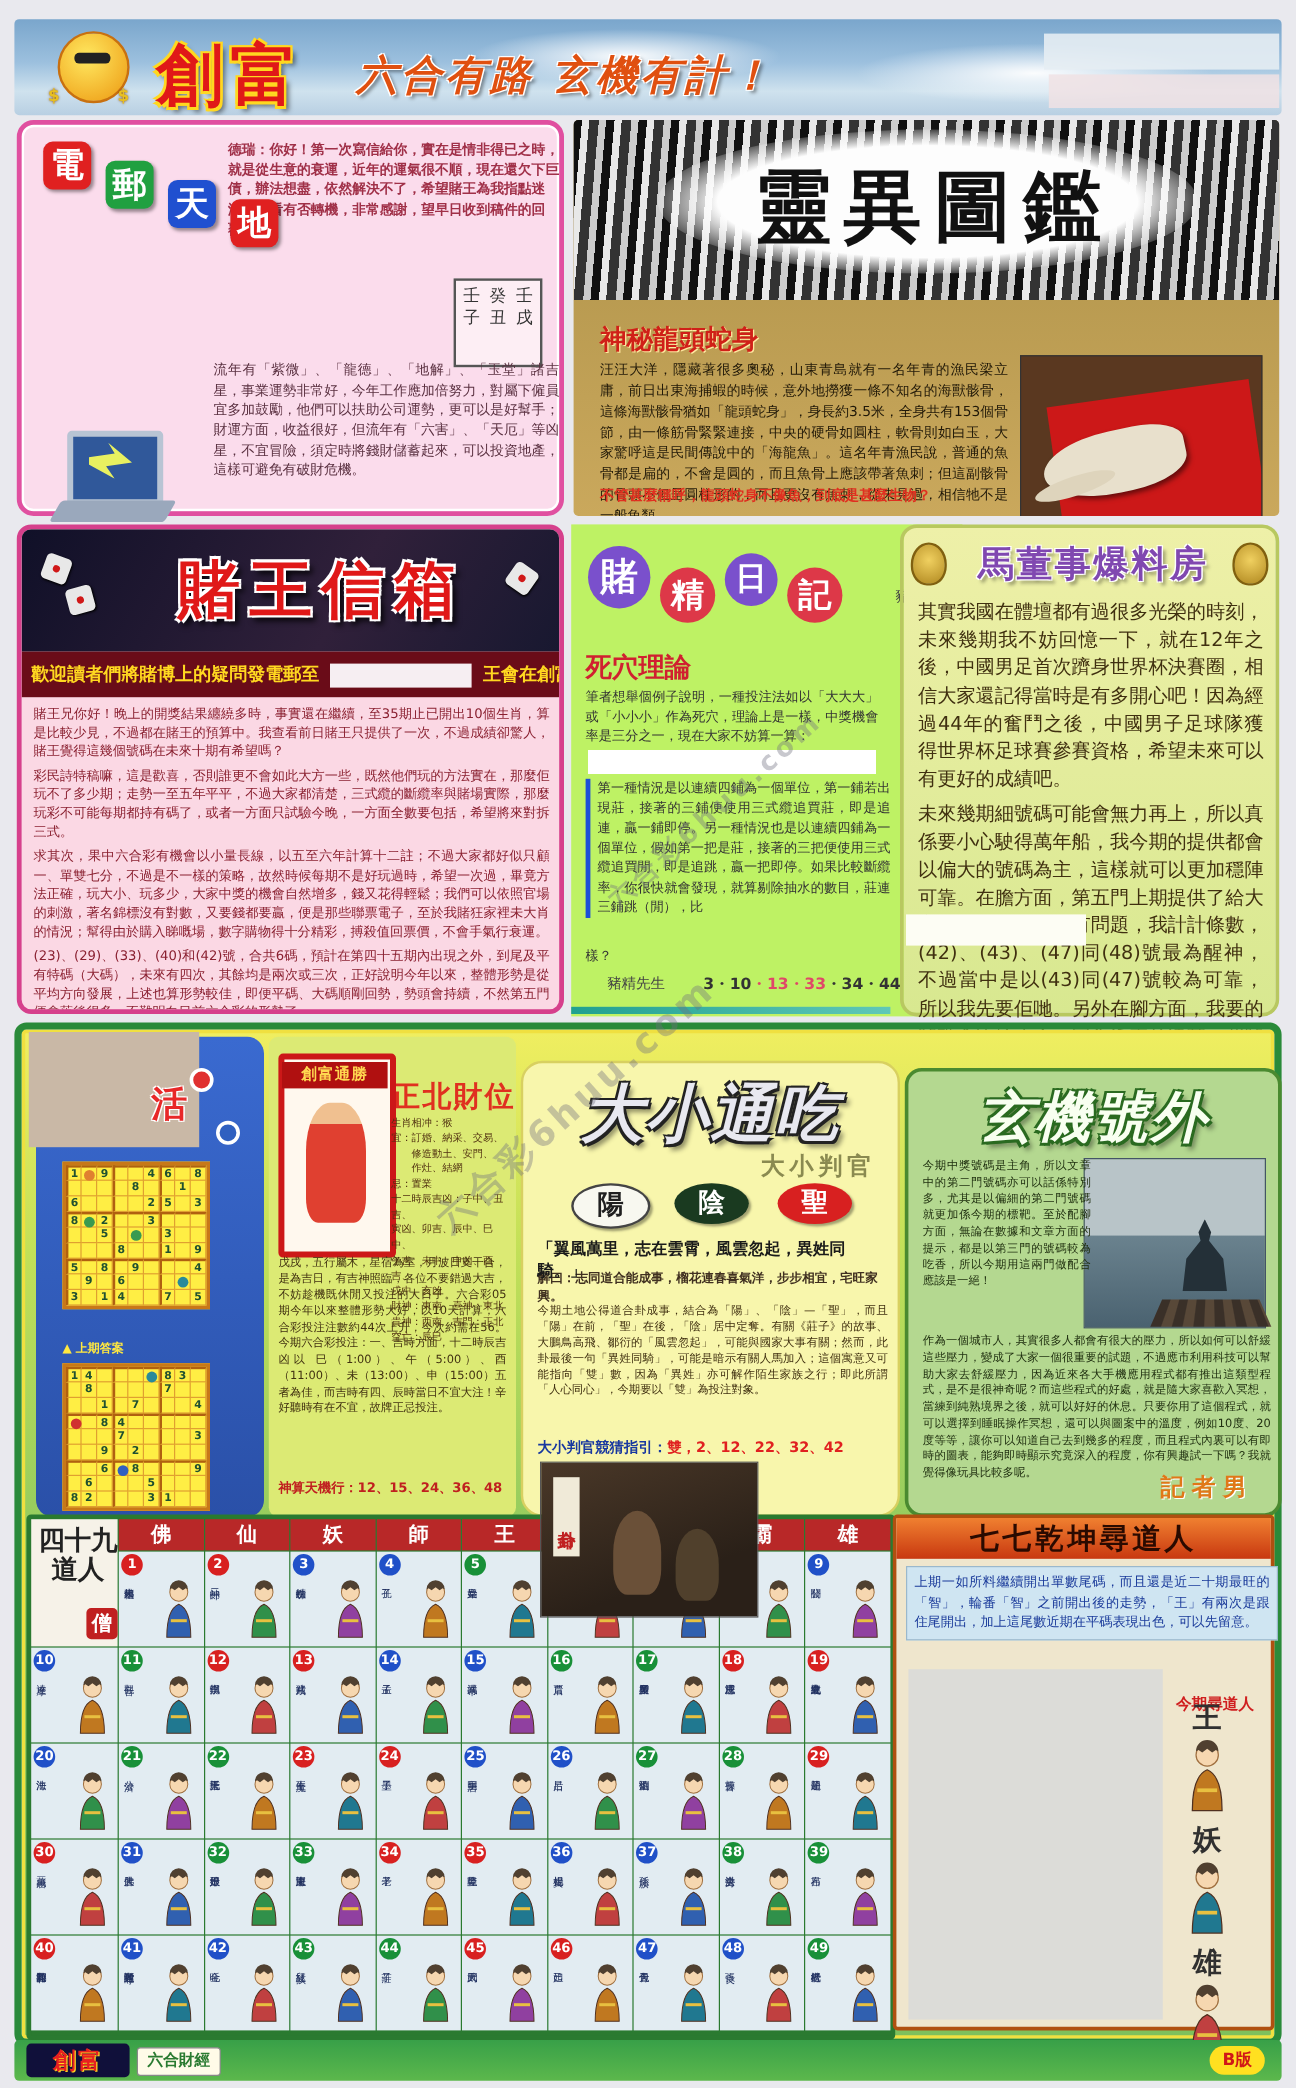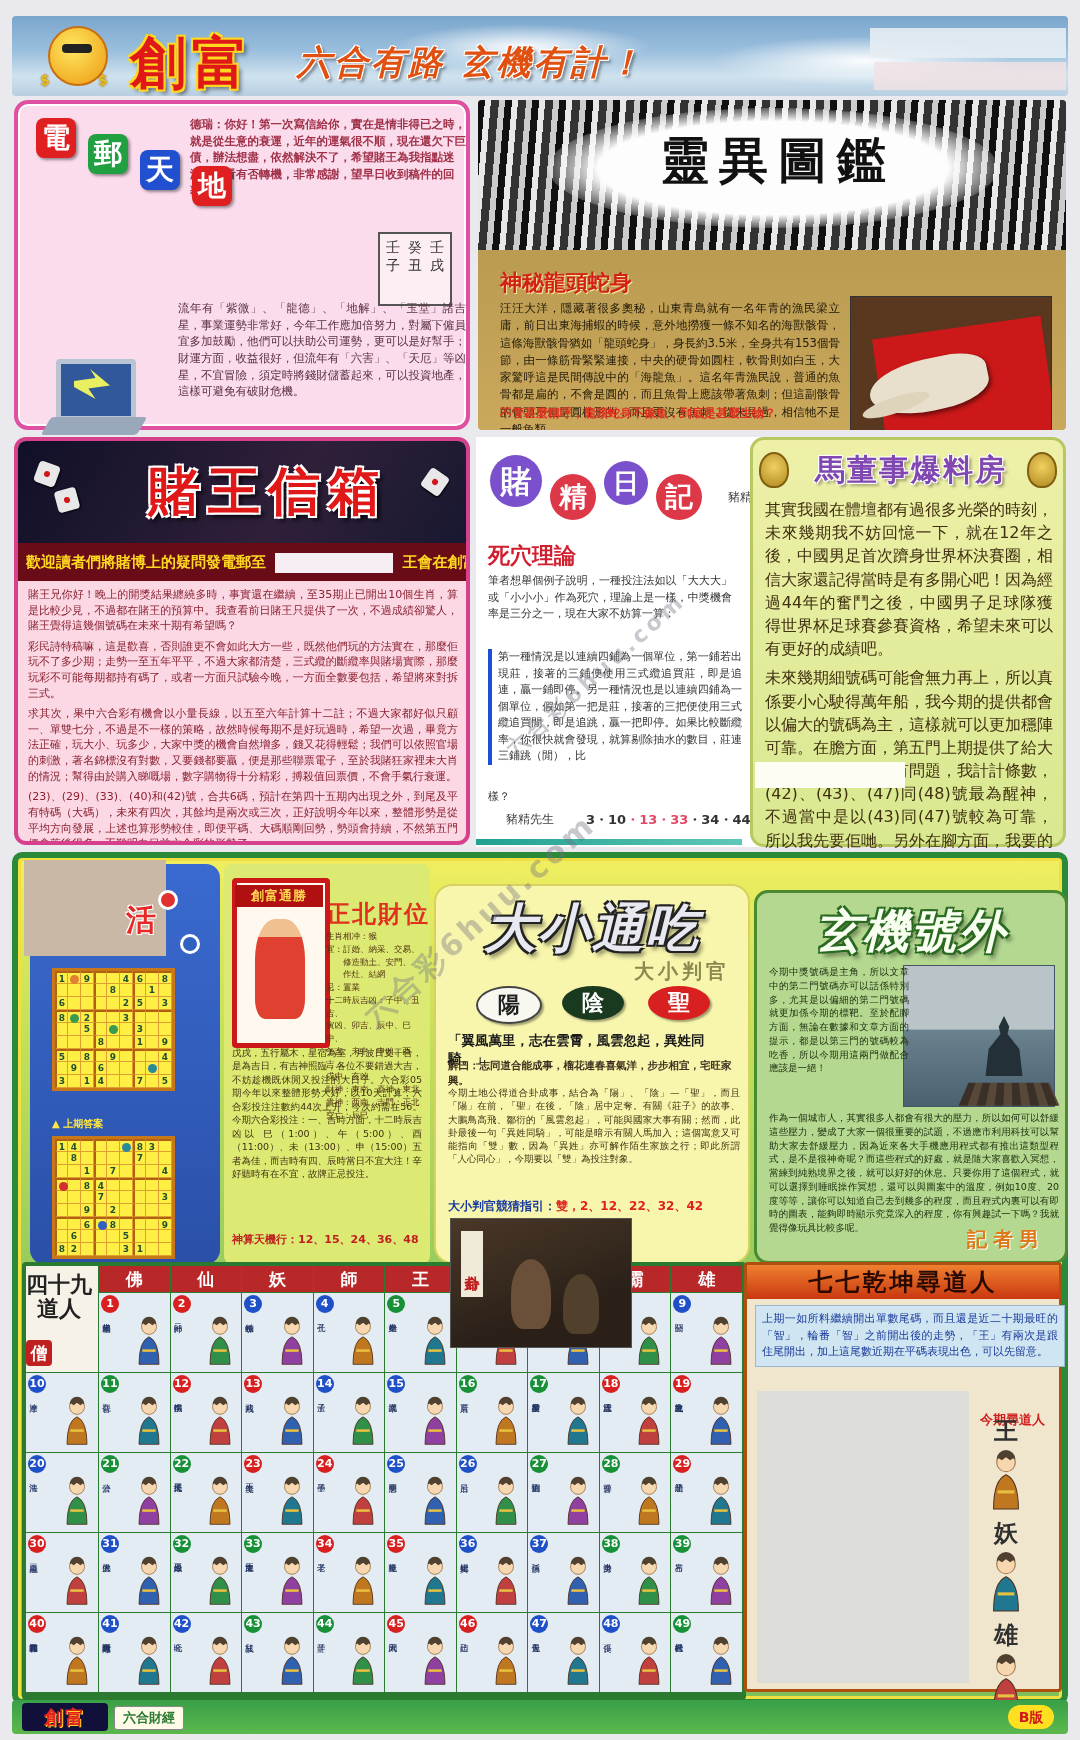--- a/index.html
+++ b/index.html
@@ -36,39 +36,39 @@
   .pillar{display:flex;flex-direction:column;align-items:center;font-size:14px;color:#333;line-height:1.3;}
   #email-body1{position:absolute;left:172px;top:108px;width:200px;}
   #email-body-low{position:absolute;left:160px;top:196px;width:288px;}
   #email-body-full{position:absolute;left:12px;top:338px;width:432px;}
   
   #mystery{left:478px;top:100px;width:588px;height:330px;background:linear-gradient(180deg,#6a5a28,#b89a50 40%,#caa85c);overflow:hidden;border-radius:4px;}
   #waves{position:absolute;left:0;top:0;width:100%;height:150px;
     background:repeating-linear-gradient(95deg,#111 0 7px,#e8e8e8 7px 13px,#333 13px 21px,#cccccc 21px 27px);}
   #wave-blob{position:absolute;left:70px;top:8px;width:450px;height:120px;background:radial-gradient(ellipse at center,#fdfdfd 55%,rgba(253,253,253,0) 75%);border-radius:50%;}
   #mystery-title{position:absolute;left:120px;top:28px;width:360px;text-align:center;font-family:"DejaVu Serif","Liberation Serif",serif;
-    font-size:49px;font-weight:bold;color:#111;letter-spacing:10px;}
+    font-size:65px;font-weight:bold;color:#111;letter-spacing:10px;}
   #mystery-sub{position:absolute;left:22px;top:168px;font-size:22px;font-weight:bold;color:#d02018;text-shadow:1px 1px 0 #ffe8a0;}
   #mystery-body{position:absolute;left:22px;top:200px;width:340px;font-size:11.5px;line-height:1.5;color:#201808;}
   #mystery-photo{position:absolute;right:14px;top:196px;width:200px;height:170px;background:#5a3820;border:1px solid #333;overflow:hidden;}
   #photo-cloth{position:absolute;left:30px;top:30px;width:170px;height:140px;background:#cc1818;transform:rotate(-8deg);}
   #skull{position:absolute;left:18px;top:62px;width:120px;height:52px;background:#e8e0cc;border-radius:60% 40% 50% 60%;transform:rotate(-12deg);box-shadow:2px 3px 4px rgba(0,0,0,.5);}
   #skull-jaw{position:absolute;left:10px;top:100px;width:70px;height:16px;background:#ded4bc;border-radius:50%;transform:rotate(-18deg);}
   #mystery-caption{position:absolute;left:22px;bottom:8px;font-size:12px;font-weight:bold;color:#e03020;}
   
   #mailbox{left:14px;top:437px;width:456px;height:408px;background:#fbd8e4;border:4px solid #d6408c;border-radius:12px;box-sizing:border-box;overflow:hidden;}
   #mailbox-head{position:absolute;left:0;top:0;width:100%;height:102px;background:linear-gradient(120deg,#101028,#30203a 60%,#181830);}
   #mailbox-title{position:absolute;left:70px;top:16px;width:360px;text-align:center;font-size:52px;font-weight:bold;color:#e01818;letter-spacing:8px;
     text-shadow:2px 2px 0 #fff,-2px -2px 0 #fff,2px -2px 0 #fff,-2px 2px 0 #fff,4px 4px 5px #000;}
   .dice{position:absolute;width:22px;height:22px;background:#e8e8e8;border-radius:4px;transform:rotate(20deg);box-shadow:1px 1px 2px #000;}
   .dice:after{content:"";position:absolute;left:8px;top:8px;width:6px;height:6px;border-radius:50%;background:#d01818;}
   #mailbox-strip{position:absolute;left:0;top:102px;width:100%;height:38px;background:#6a0c18;color:#ffd820;font-weight:bold;font-size:15px;line-height:38px;padding:0 8px;box-sizing:border-box;white-space:nowrap;}
   #mailbox-body{position:absolute;left:10px;top:146px;width:430px;font-size:11px;line-height:1.42;color:#8a2030;}
   
-  #diary{left:476px;top:437px;width:308px;height:410px;background:#ffffff;}
+  #diary{left:476px;top:437px;width:308px;height:410px;background:#bef264;padding-left:18px;}
   .oval{display:inline-block;border-radius:50%;color:#fff;font-weight:bold;text-align:center;}
   #diary-title{position:absolute;left:6px;top:18px;width:100%;}
   #diary-byline{position:absolute;right:8px;top:52px;font-size:12px;color:#444;}
   #diary-sub{position:absolute;left:12px;top:104px;font-size:22px;font-weight:bold;color:#d02030;}
   #diary-p1{position:absolute;left:12px;top:136px;width:244px;font-size:11px;line-height:1.5;color:#333;}
   #diary-p2{position:absolute;left:12px;top:212px;width:244px;font-size:11px;line-height:1.5;color:#333;border-left:4px solid #1d4ed8;padding-left:6px;}
   #diary-end{position:absolute;left:12px;top:352px;font-size:11px;color:#333;}
   #diary-note{position:absolute;left:30px;top:374px;font-size:12px;color:#444;}
   #diary-nums{position:absolute;left:110px;top:374px;font-size:13px;font-weight:bold;color:#333;}
   #diary-nums .hot{color:#e04868;}
@@ -121,21 +121,21 @@
   #mystic-photo{position:absolute;right:10px;top:72px;width:150px;height:140px;background:linear-gradient(180deg,#b8c4c8 45%,#6a828e 46%,#4a6270);border:1px solid #456;}
   #medit{position:absolute;left:78px;top:50px;width:44px;height:60px;background:#243038;clip-path:polygon(50% 0,62% 18%,58% 30%,85% 55%,92% 100%,8% 100%,15% 55%,42% 30%,38% 18%);}
   #pier{position:absolute;left:60px;bottom:0;width:90px;height:26px;background:repeating-linear-gradient(90deg,#3a3028 0 8px,#584838 8px 16px);transform:perspective(60px) rotateX(30deg);}
   #mystic-p1{position:absolute;left:12px;top:72px;width:140px;font-size:9.5px;line-height:1.45;color:#203010;}
   #mystic-p2{position:absolute;left:12px;top:218px;width:290px;font-size:9.5px;line-height:1.45;color:#203010;}
   #mystic-sign{position:absolute;right:20px;bottom:8px;font-size:20px;font-weight:bold;color:#e07818;letter-spacing:6px;text-shadow:1px 1px 0 #fff;}
   
   #table49{position:absolute;left:4px;top:404px;width:716px;height:430px;display:grid;grid-template-columns:72px repeat(9,1fr);grid-template-rows:26px repeat(5,79px);
     background:#2a7a30;gap:1px;border:4px solid #2a7a30;border-radius:4px;}
   .t49-h{background:#b82828;color:#fff;font-size:17px;font-weight:bold;text-align:center;line-height:26px;font-family:"DejaVu Serif","Liberation Serif",serif;}
-  #t49-logo{grid-column:1;grid-row:1 / span 2;background:#f6f2e8;display:flex;flex-direction:column;align-items:flex-start;justify-content:center;gap:20px;}
+  #t49-logo{grid-column:1;grid-row:1 / span 2;background:#f6f2e8;display:flex;flex-direction:column;align-items:flex-end;justify-content:center;gap:20px;}
   #t49-logo .big{font-family:"DejaVu Serif","Liberation Serif",serif;font-weight:bold;font-size:22px;color:#222;line-height:1.1;text-align:center;}
   #t49-monk{width:26px;height:26px;background:#c02020;color:#fff;font-size:17px;font-weight:bold;text-align:center;line-height:26px;border-radius:4px;}
   .t49-c{background:#e2ecf2;position:relative;overflow:hidden;}
   .badge{position:absolute;left:2px;top:2px;width:18px;height:18px;border-radius:50%;color:#fff;font-size:11px;font-weight:bold;text-align:center;line-height:18px;z-index:2;}
   .b-red{background:#d82020;} .b-blue{background:#2050c8;} .b-green{background:#189038;}
   .fname{position:absolute;left:2px;top:24px;writing-mode:vertical-rl;font-size:8.5px;color:#203060;letter-spacing:0px;height:52px;}
   .fsvg{position:absolute;right:4px;bottom:2px;}
   
   #seeker{position:absolute;left:726px;top:404px;width:318px;height:430px;background:#efe6cd;border:3px solid #b05010;border-radius:4px;box-sizing:border-box;}
   #seeker-title{position:absolute;left:0;top:0;width:100%;height:34px;background:linear-gradient(180deg,#f08030,#c83810);

